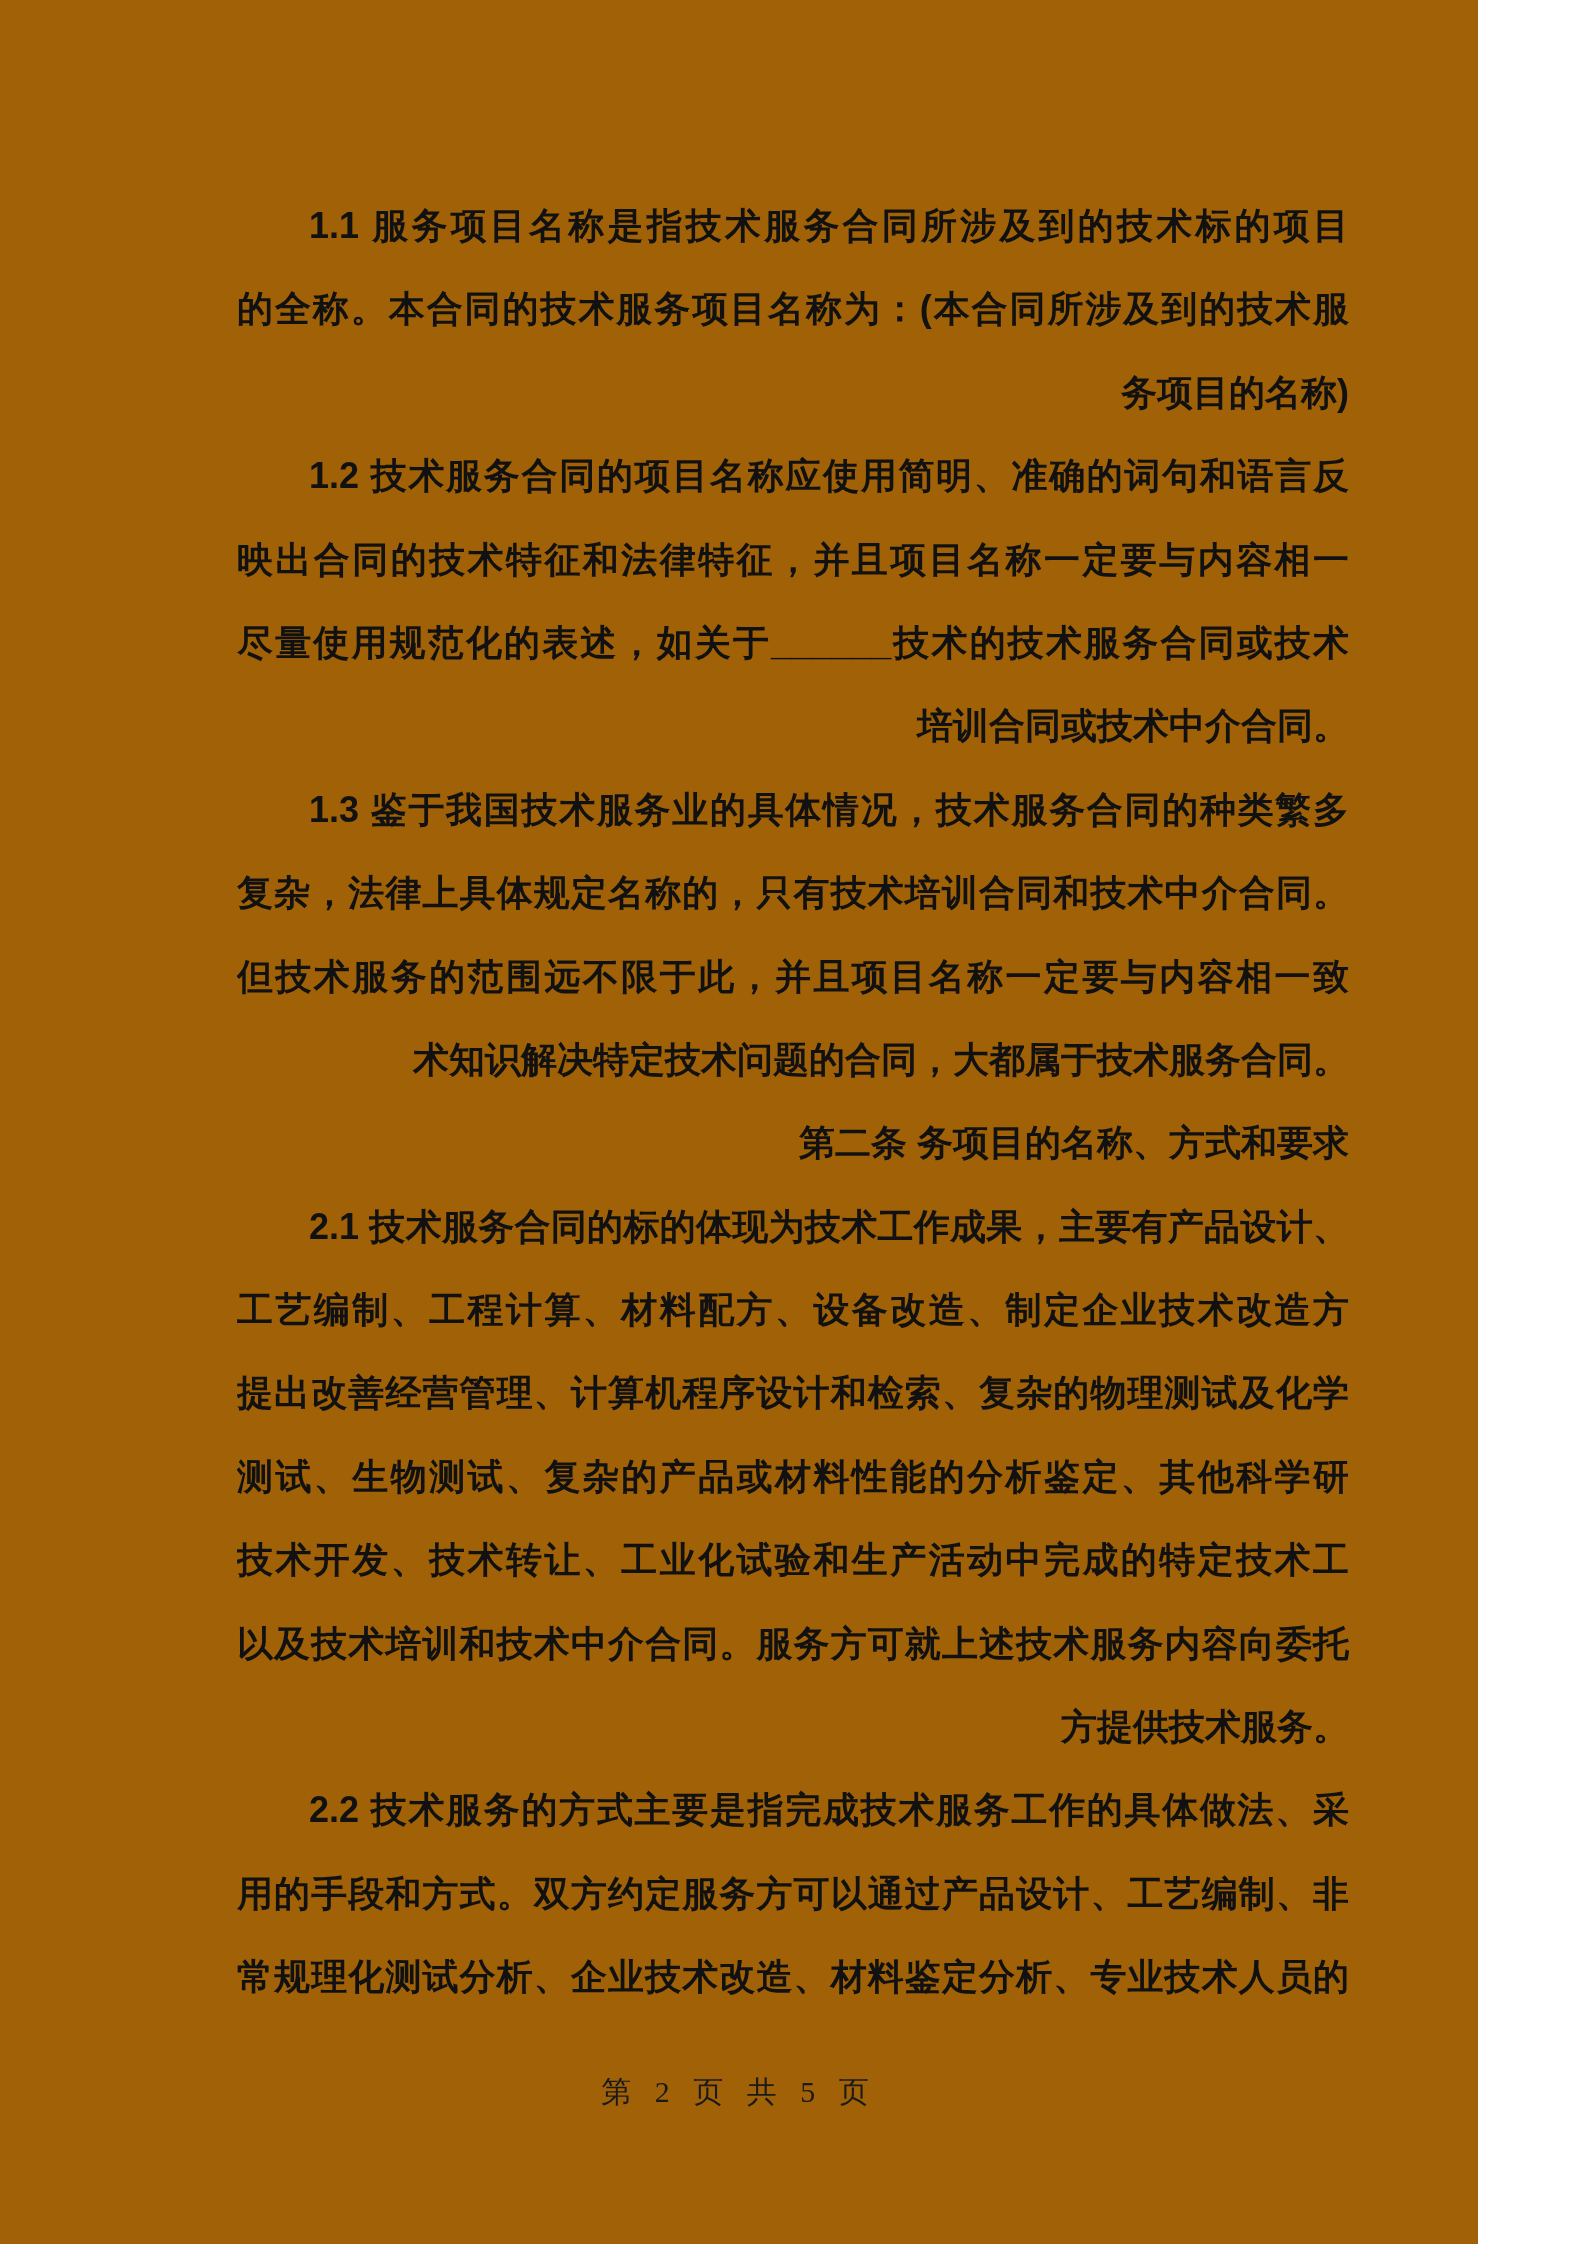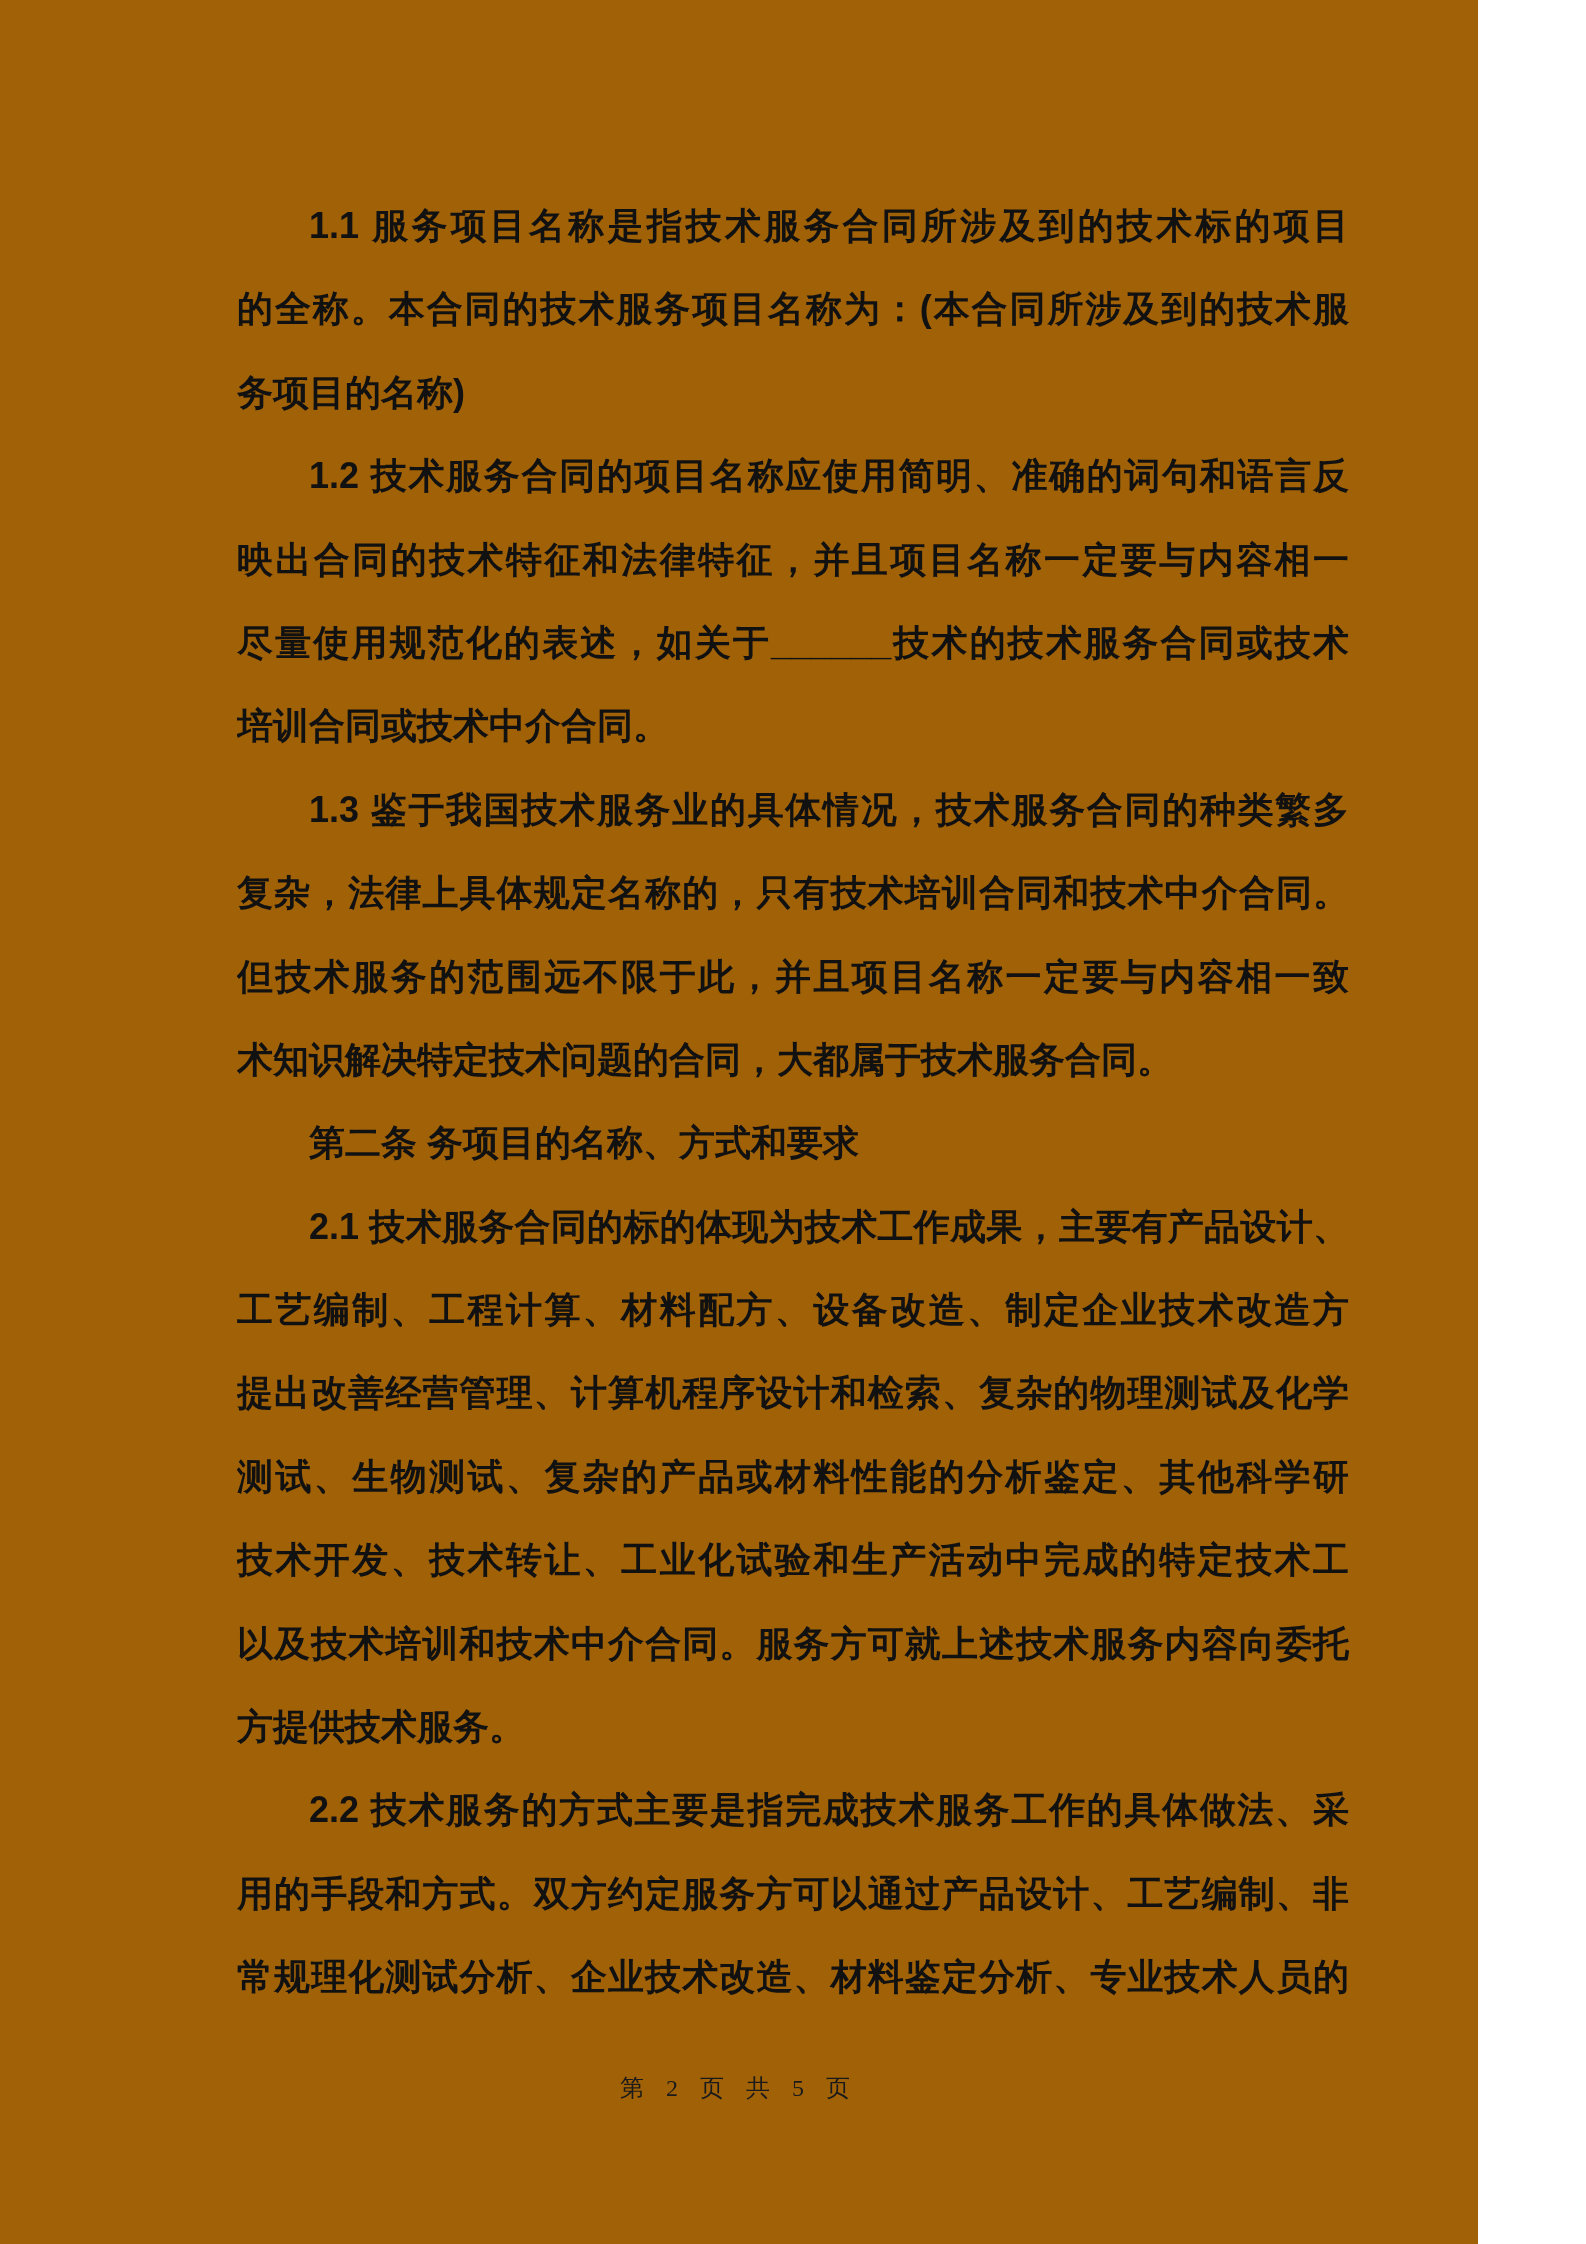--- a/index.html
+++ b/index.html
@@ -25,41 +25,41 @@
   .paragraph {
     margin: 0;
     padding: 0;
   }
   .line {
     height: 83.4px;
     line-height: 83.4px;
     font-size: 36px;
     font-weight: 700;
     overflow: hidden;
-    text-align: left;
+    text-align: right;
   }
   
   .line.fill {
     text-align: justify;
     text-align-last: justify;
   }
   
   .paragraph .line:first-child {
     text-indent: 2em;
   }
   .footer {
     position: absolute;
     left: 0;
     top: 2072px;
     width: 100%;
     text-align: center;
   }
   .footer .page-number {
     font-family: "Liberation Serif", "DejaVu Serif", serif;
-    font-size: 24px;
+    font-size: 30px;
     font-weight: 400;
     letter-spacing: 8px;
     color: #1a1a1a;
   }
 </style>
 </head>
 <body>
 
 <div class="page">
 

